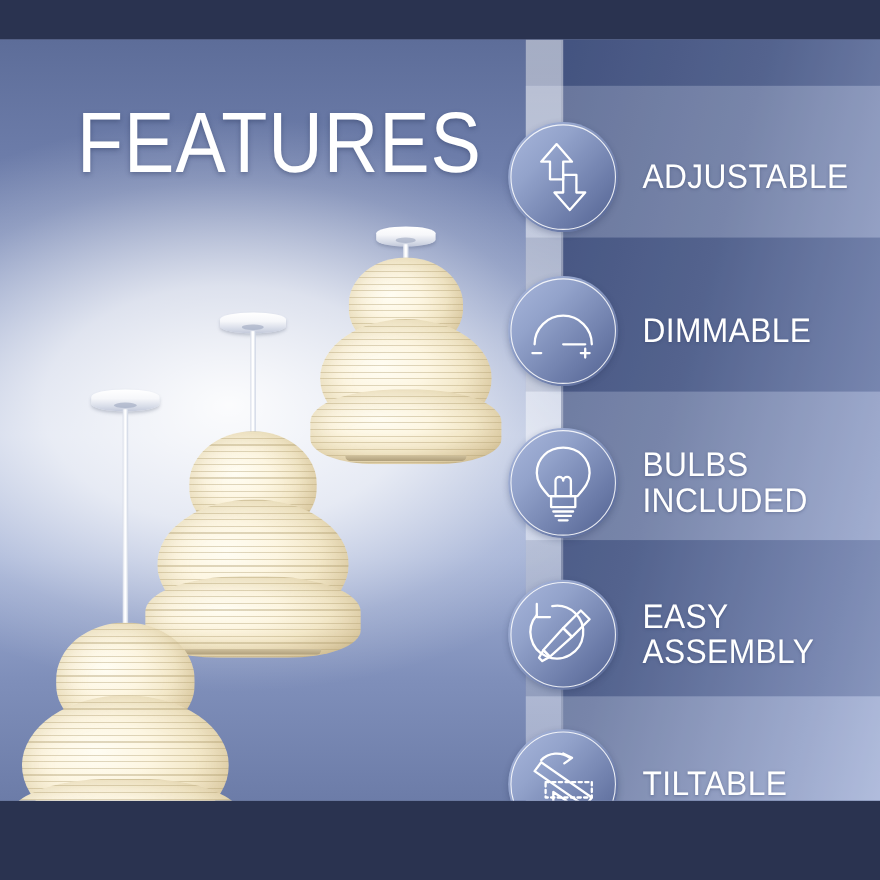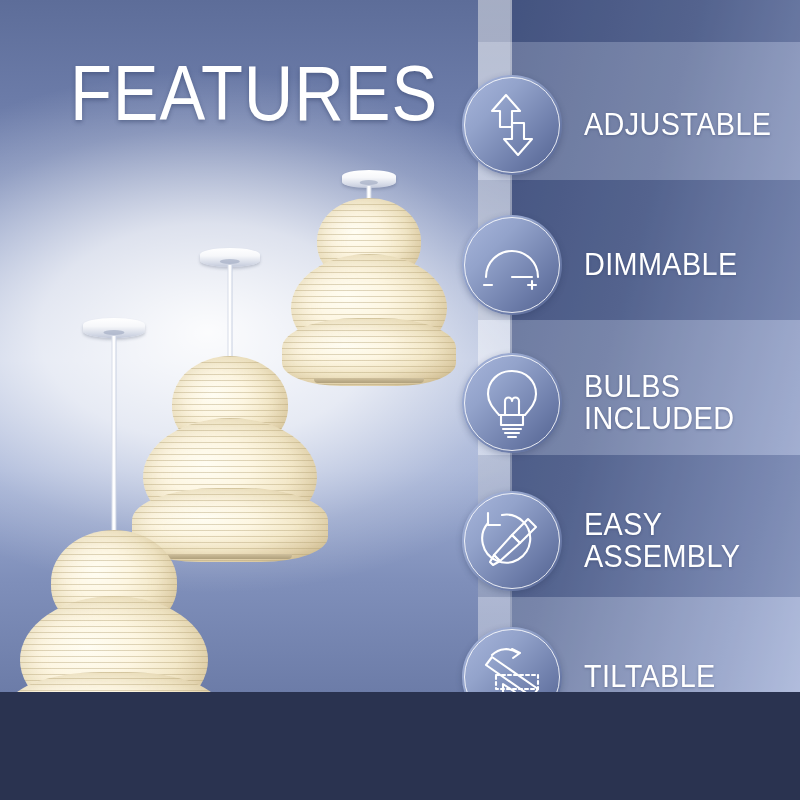--- a/index.html
+++ b/index.html
@@ -1,19 +1,20 @@
 <!DOCTYPE html>
 <html><head>
 <meta charset="utf-8">
 <style>
   html,body{margin:0;padding:0;background:#2a3350;}
   #stage{
     position:relative;width:800px;height:692px;overflow:hidden;
     font-family:"Liberation Sans","DejaVu Sans",sans-serif;
     background:#8b9cc6;
+    margin-top:36px;
   }
 
   
   .bg-base{
     position:absolute;inset:0;
     background:
       radial-gradient(ellipse 62% 46% at 26% 48%, rgba(255,255,255,0.96) 0%, rgba(255,255,255,0.72) 34%, rgba(255,255,255,0.18) 64%, rgba(255,255,255,0) 82%),
       linear-gradient(180deg,#5d6d99 0%,#6d7daa 16%,#8a9ac4 36%,#aebbdb 52%,#9eadd3 68%,#7f8fba 84%,#6c7ca8 100%);
   }
   .bg-rightpanel{

